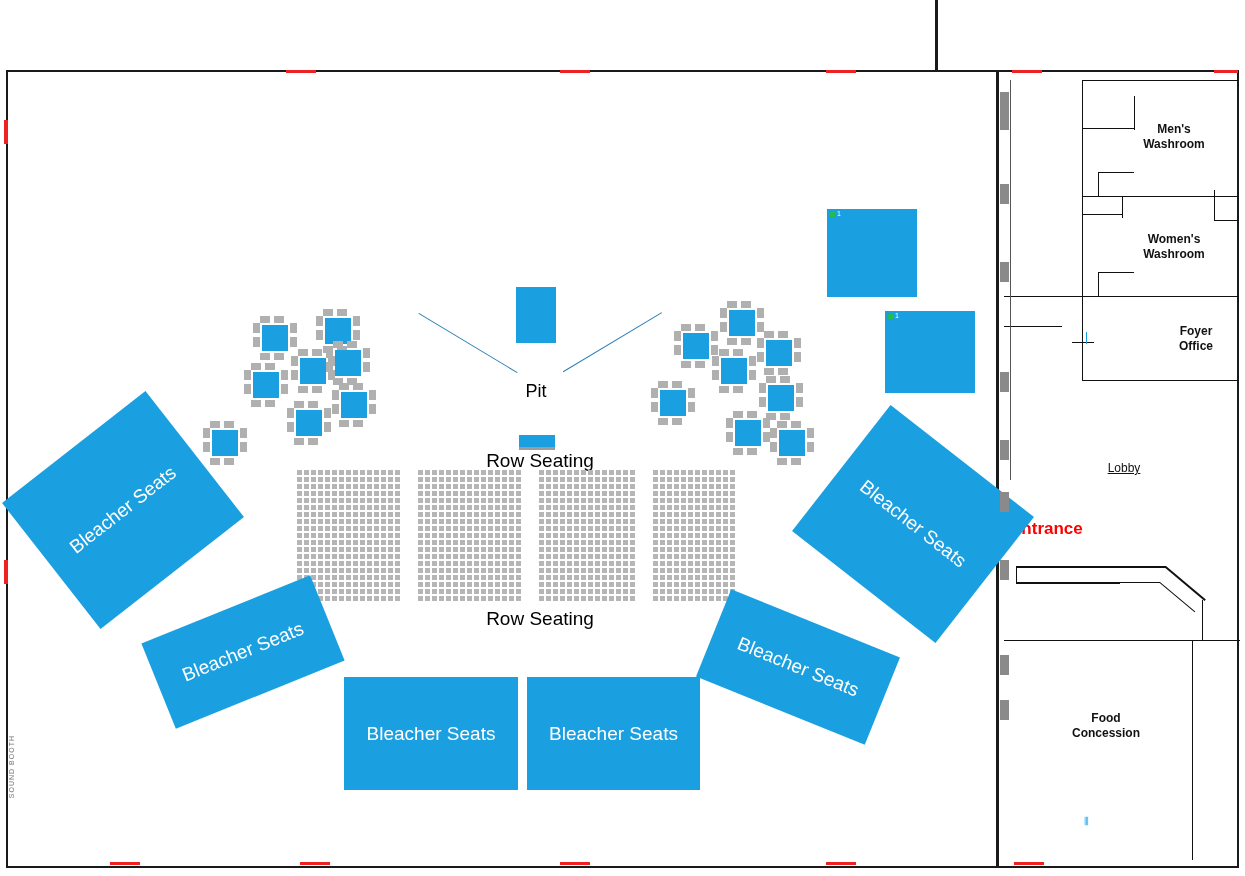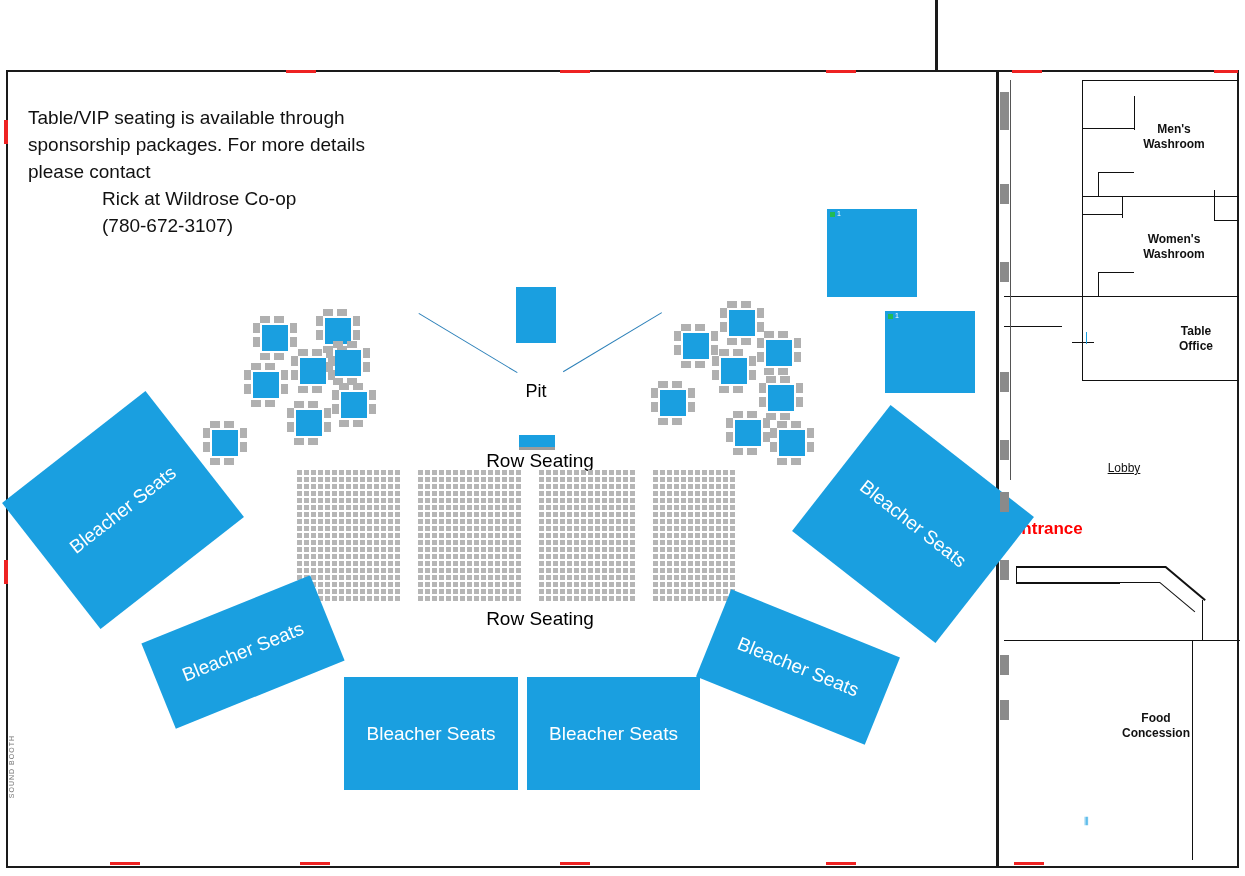--- a/index.html
+++ b/index.html
@@ -286,25 +286,20 @@
 
   <div class="red-mark" style="left:110px;  top:862px; width:30px;"></div>
   <div class="red-mark" style="left:300px;  top:862px; width:30px;"></div>
   <div class="red-mark" style="left:560px;  top:862px; width:30px;"></div>
   <div class="red-mark" style="left:826px;  top:862px; width:30px;"></div>
   <div class="red-mark" style="left:1014px; top:862px; width:30px;"></div>
 
   <div class="red-mark" style="left:4px; top:120px; width:4px; height:24px;"></div>
   <div class="red-mark" style="left:4px; top:560px; width:4px; height:24px;"></div>
 
-  <div class="note-text">
-    <span>Table/VIP seating is available through sponsorship packages. For more details please contact</span>
-    <span class="note-contact">Rick at Wildrose Co-op</span>
-    <span class="note-contact">(780-672-3107)</span>
-  </div>
 
   <div class="side-code">SOUND BOOTH</div>
 
 
   <div class="label-entrance">Entrance</div>
 
   <div class="stage-thrust"></div>
 
   <div class="pit-line" style="left:419px; top:313px; width:115px; transform: rotate(31deg);"></div>
   <div class="pit-line" style="left:662px; top:313px; width:115px; transform: rotate(149deg);"></div>
@@ -1643,24 +1638,24 @@
 
   <div class="room-label" style="left:1128px; top:122px; width:92px;">
     <div>Men's</div>
     <div>Washroom</div>
   </div>
   <div class="room-label" style="left:1128px; top:232px; width:92px;">
     <div>Women's</div>
     <div>Washroom</div>
   </div>
   <div class="room-label" style="left:1150px; top:324px; width:92px;">
-    <div>Table</div>
+    <div>Foyer</div>
     <div>Office</div>
   </div>
   <div class="room-label light" style="left:1078px; top:461px; width:92px;">
     <div>Lobby</div>
   </div>
-  <div class="room-label" style="left:1110px; top:711px; width:92px;">
+  <div class="room-label" style="left:1060px; top:711px; width:92px;">
     <div>Food</div>
     <div>Concession</div>
   </div>
 
 </div>
 
 </body></html>

